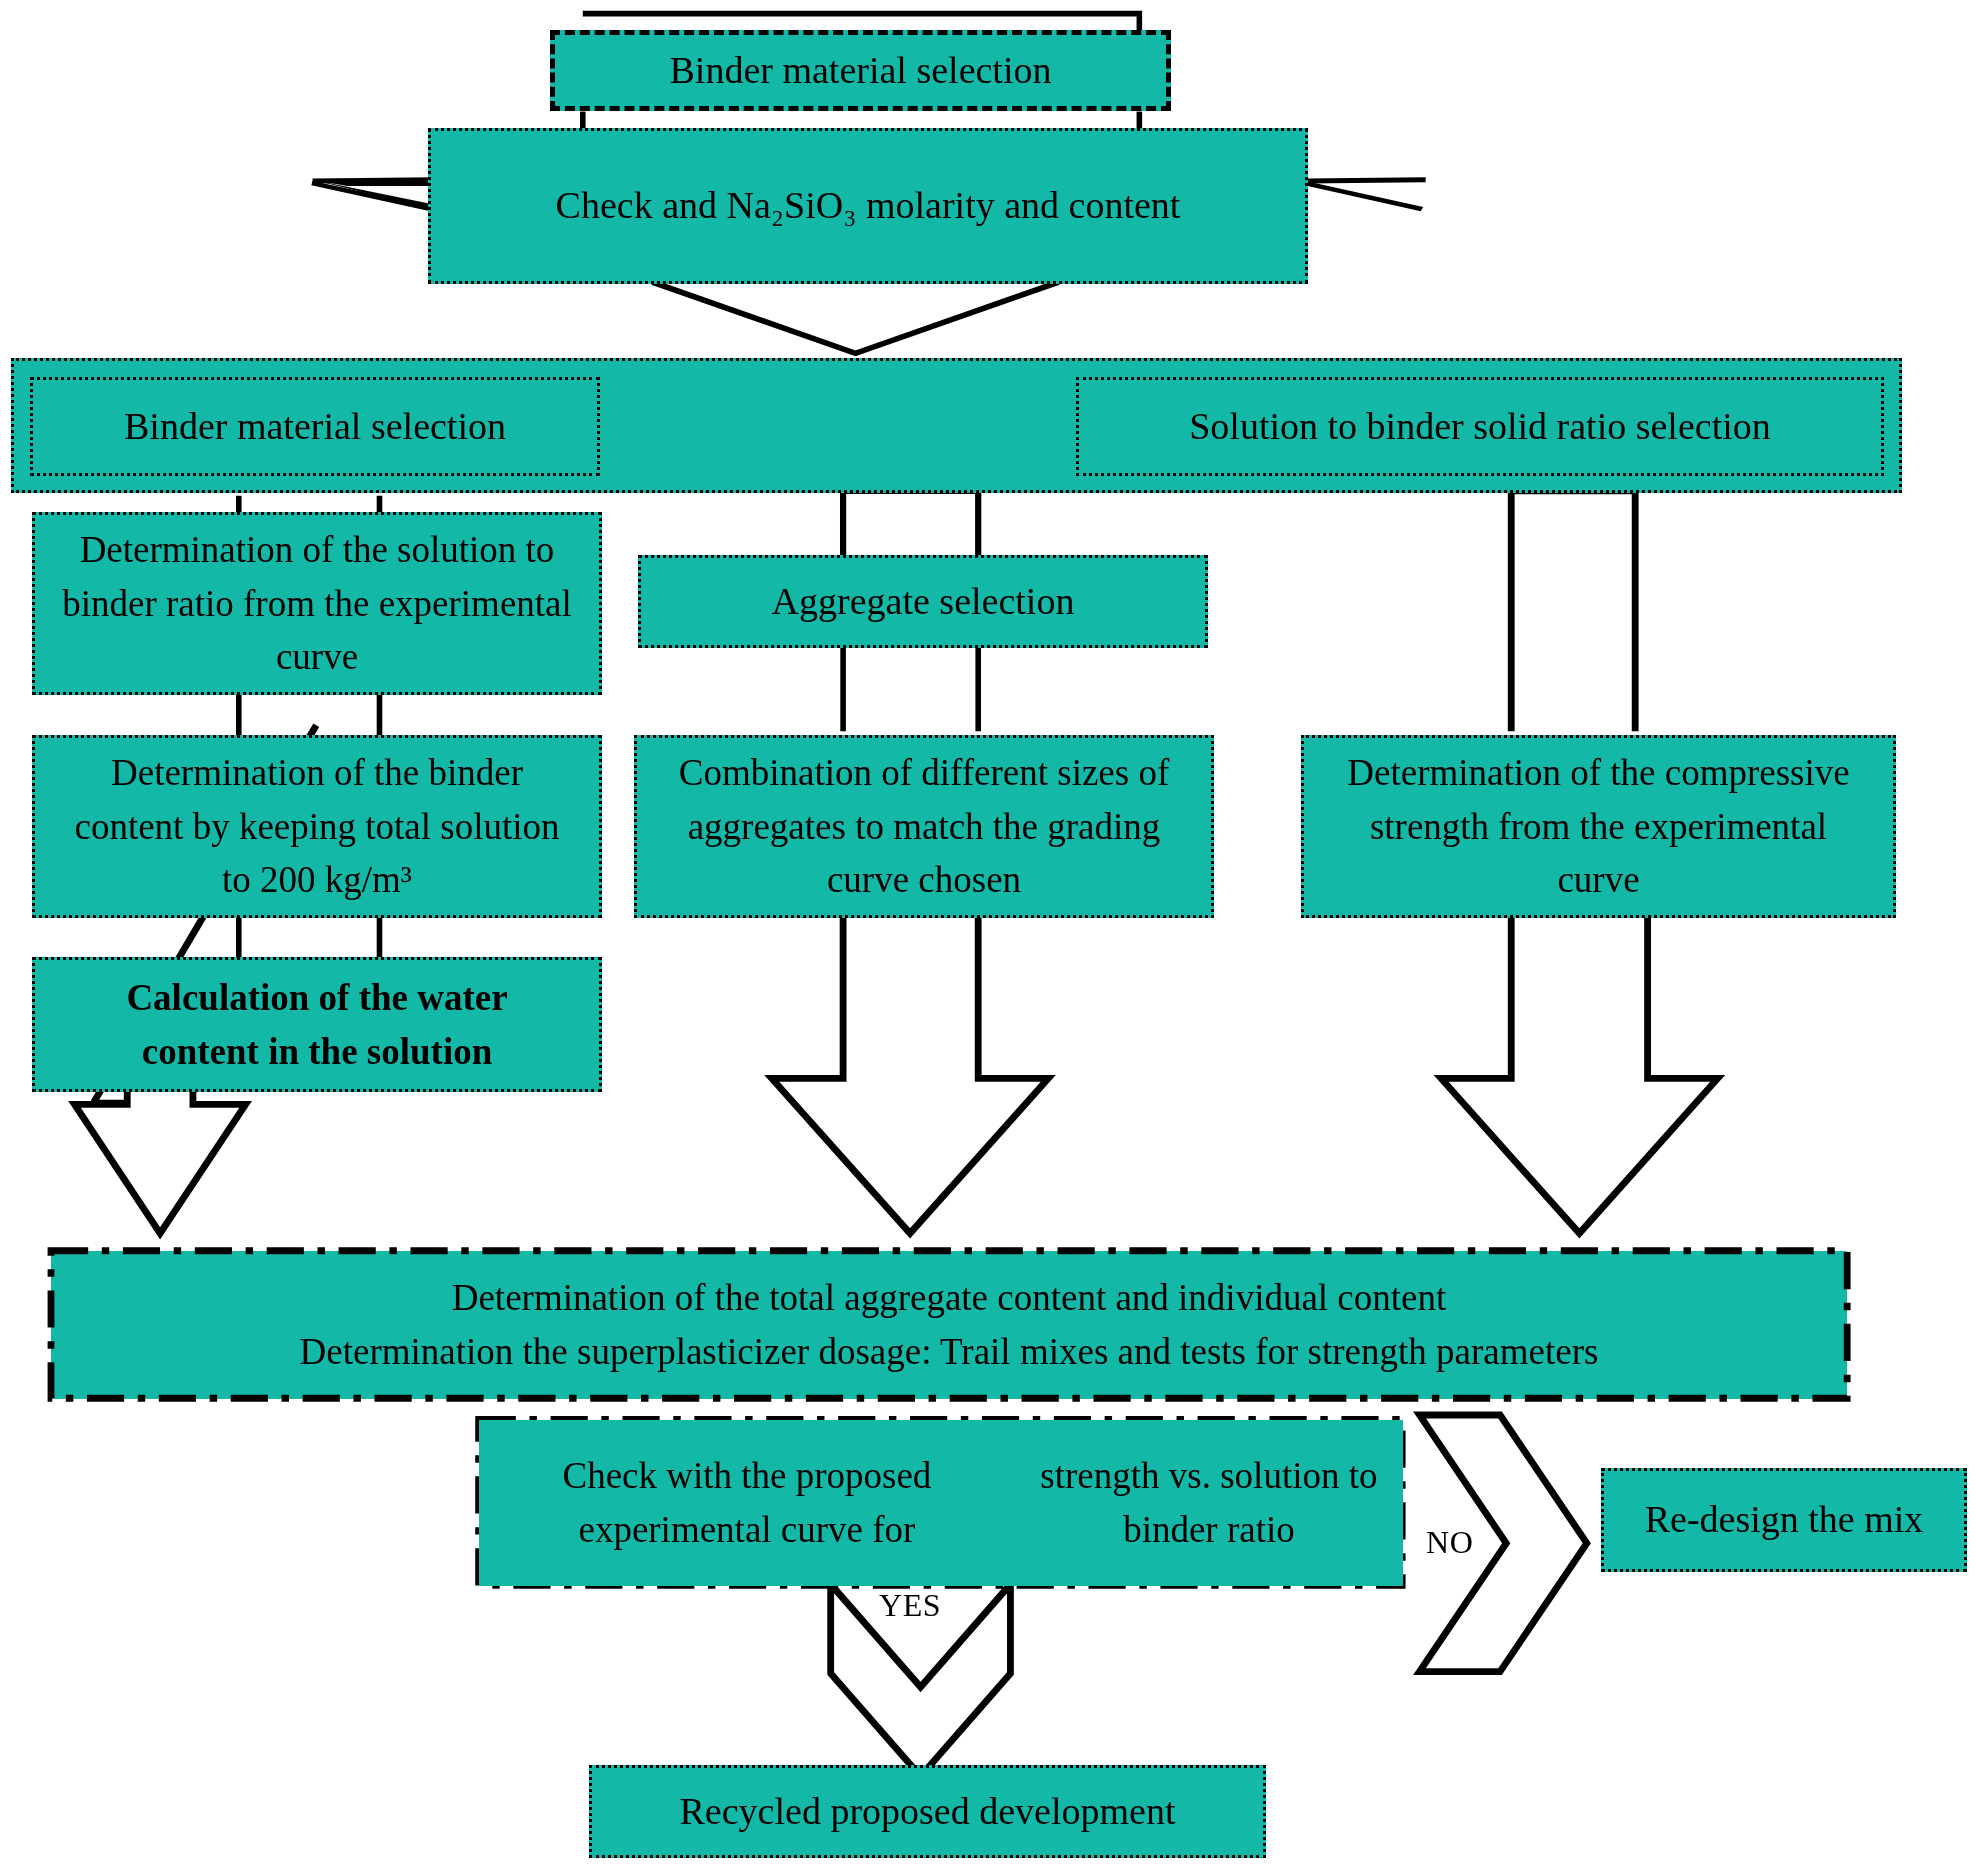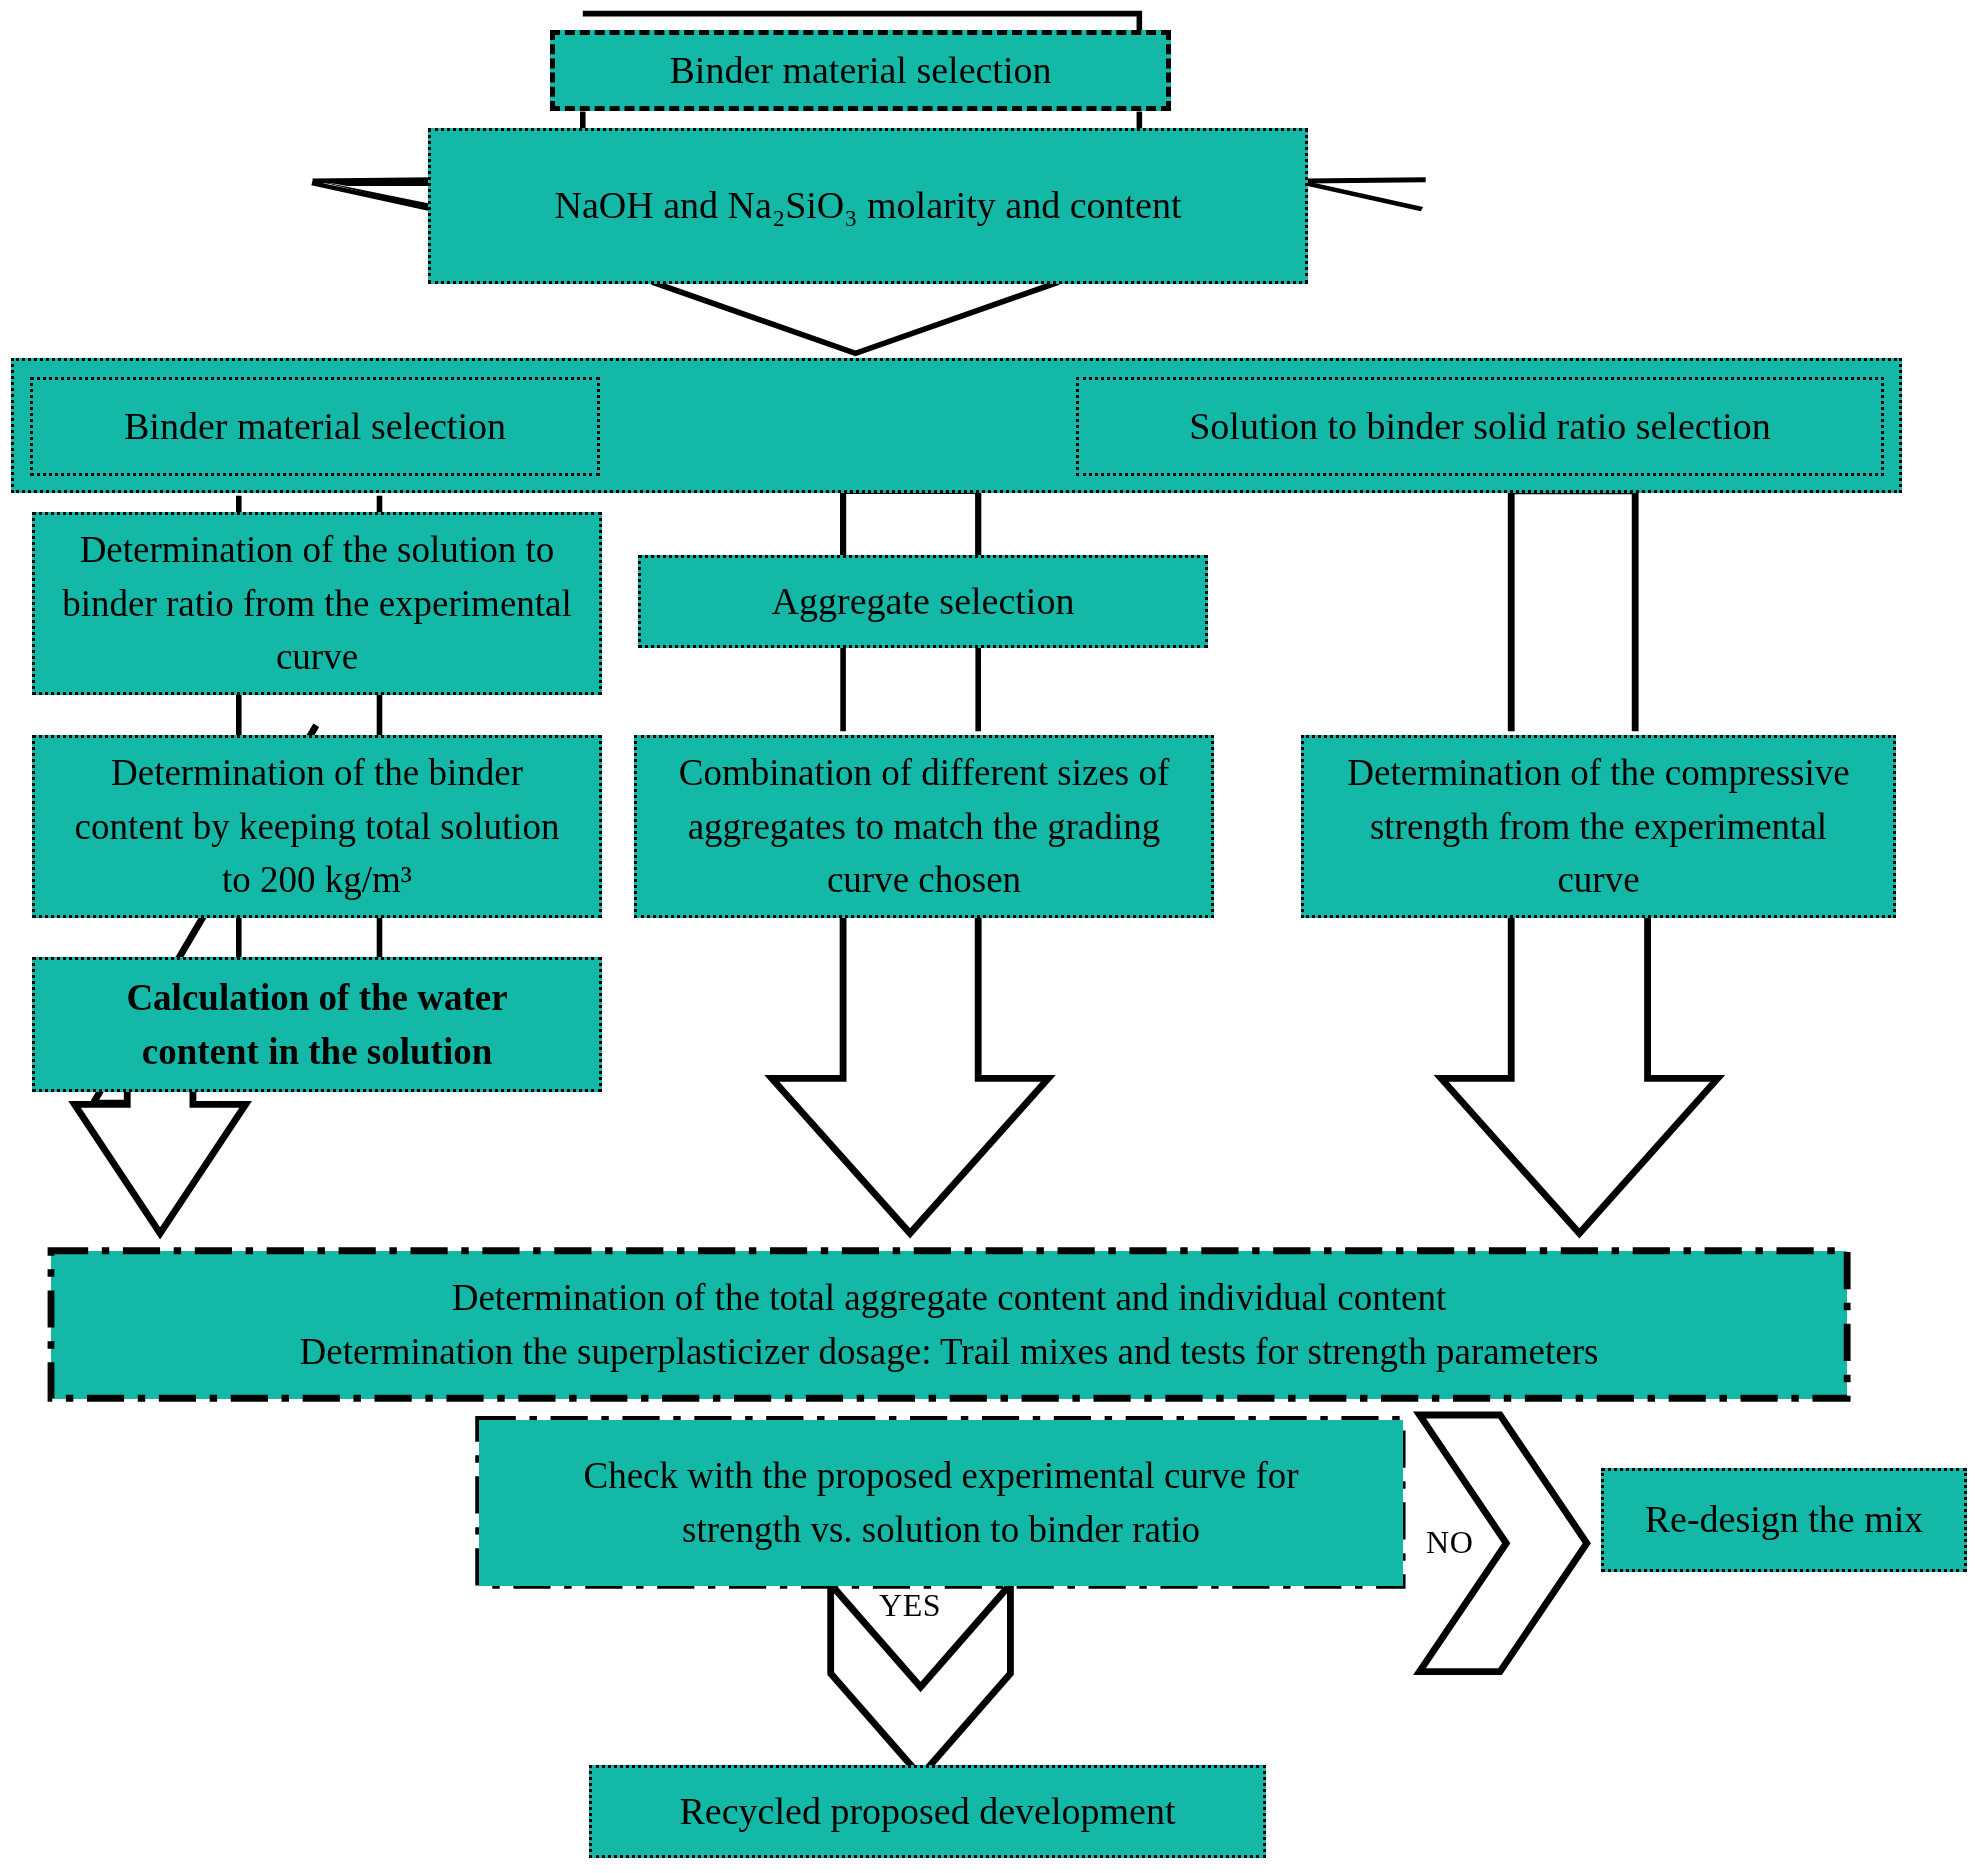--- a/index.html
+++ b/index.html
@@ -95,21 +95,21 @@
     <path d="M 2290 2283 L 2420 2283 L 2560 2490 L 2420 2697 L 2290 2697 L 2430 2490 Z" fill="#fff" stroke="#000" stroke-width="11" stroke-linejoin="miter"></path>
 
     <path d="M 1340 2556 L 1340 2700 L 1485 2866 L 1630 2700 L 1630 2556 L 1485 2722 Z" fill="#fff" stroke="#000" stroke-width="11" stroke-linejoin="miter"></path>
   </svg>
 
   <div class="node bd-dashed fs-big" style="left:550px;top:30px;width:621px;height:81px;">
     <span class="txt">Binder material selection</span>
   </div>
 
   <div class="node bd-dotted" style="left:428px;top:128px;width:880px;height:156px;flex-direction:column;">
-    <span class="txt fs-big">NaOH and Na₂SiO₃ molarity and content</span>
+    <span class="txt fs-big">Check and Na₂SiO₃ molarity and content</span>
   </div>
 
   <div class="node bd-dotted bd-none" style="left:11px;top:358px;width:1891px;height:135px;border:3.7px dotted #000;"></div>
 
   <div class="node bd-dotted fs-big" style="left:30px;top:377px;width:570px;height:99px;">
     <span class="txt">Binder material selection</span>
   </div>
 
   <div class="node bd-dotted fs-big" style="left:1076px;top:377px;width:808px;height:99px;">
     <span class="txt">Solution to binder solid ratio selection</span>
@@ -141,21 +141,21 @@
 
   <div class="node fs-mid" style="left:51px;top:1251px;width:1796px;height:148px;flex-direction:column;border:0;">
     <span class="txt">Determination of the total aggregate content and individual content</span>
     <span class="txt">Determination the superplasticizer dosage: Trail mixes and tests for strength parameters</span>
   </div>
   <svg class="ov" viewBox="0 0 3186 3022">
     <rect x="82" y="2018" width="2898" height="238" fill="none" stroke="#000" stroke-width="11" stroke-dasharray="60 22 12 22"></rect>
     <rect x="772" y="2290" width="1490" height="268" fill="none" stroke="#000" stroke-width="11" stroke-dasharray="60 22 12 22"></rect>
   </svg>
 
-  <div class="node fs-mid" style="left:479px;top:1420px;width:924px;height:166px;flex-direction:column;border:0;align-items:center;">
+  <div class="node fs-mid" style="left:479px;top:1420px;width:924px;height:166px;flex-direction:row;border:0;align-items:center;">
     <span class="txt">Check with the proposed experimental curve for</span>
     <span class="txt">strength vs. solution to binder ratio</span>
   </div>
 
   <div class="node bd-dotted fs-big" style="left:1601px;top:1468px;width:366px;height:104px;">
     <span class="txt">Re-design the mix</span>
   </div>
 
   <div class="node bd-dotted fs-big" style="left:589px;top:1765px;width:677px;height:93px;">
     <span class="txt">Recycled proposed development</span>

